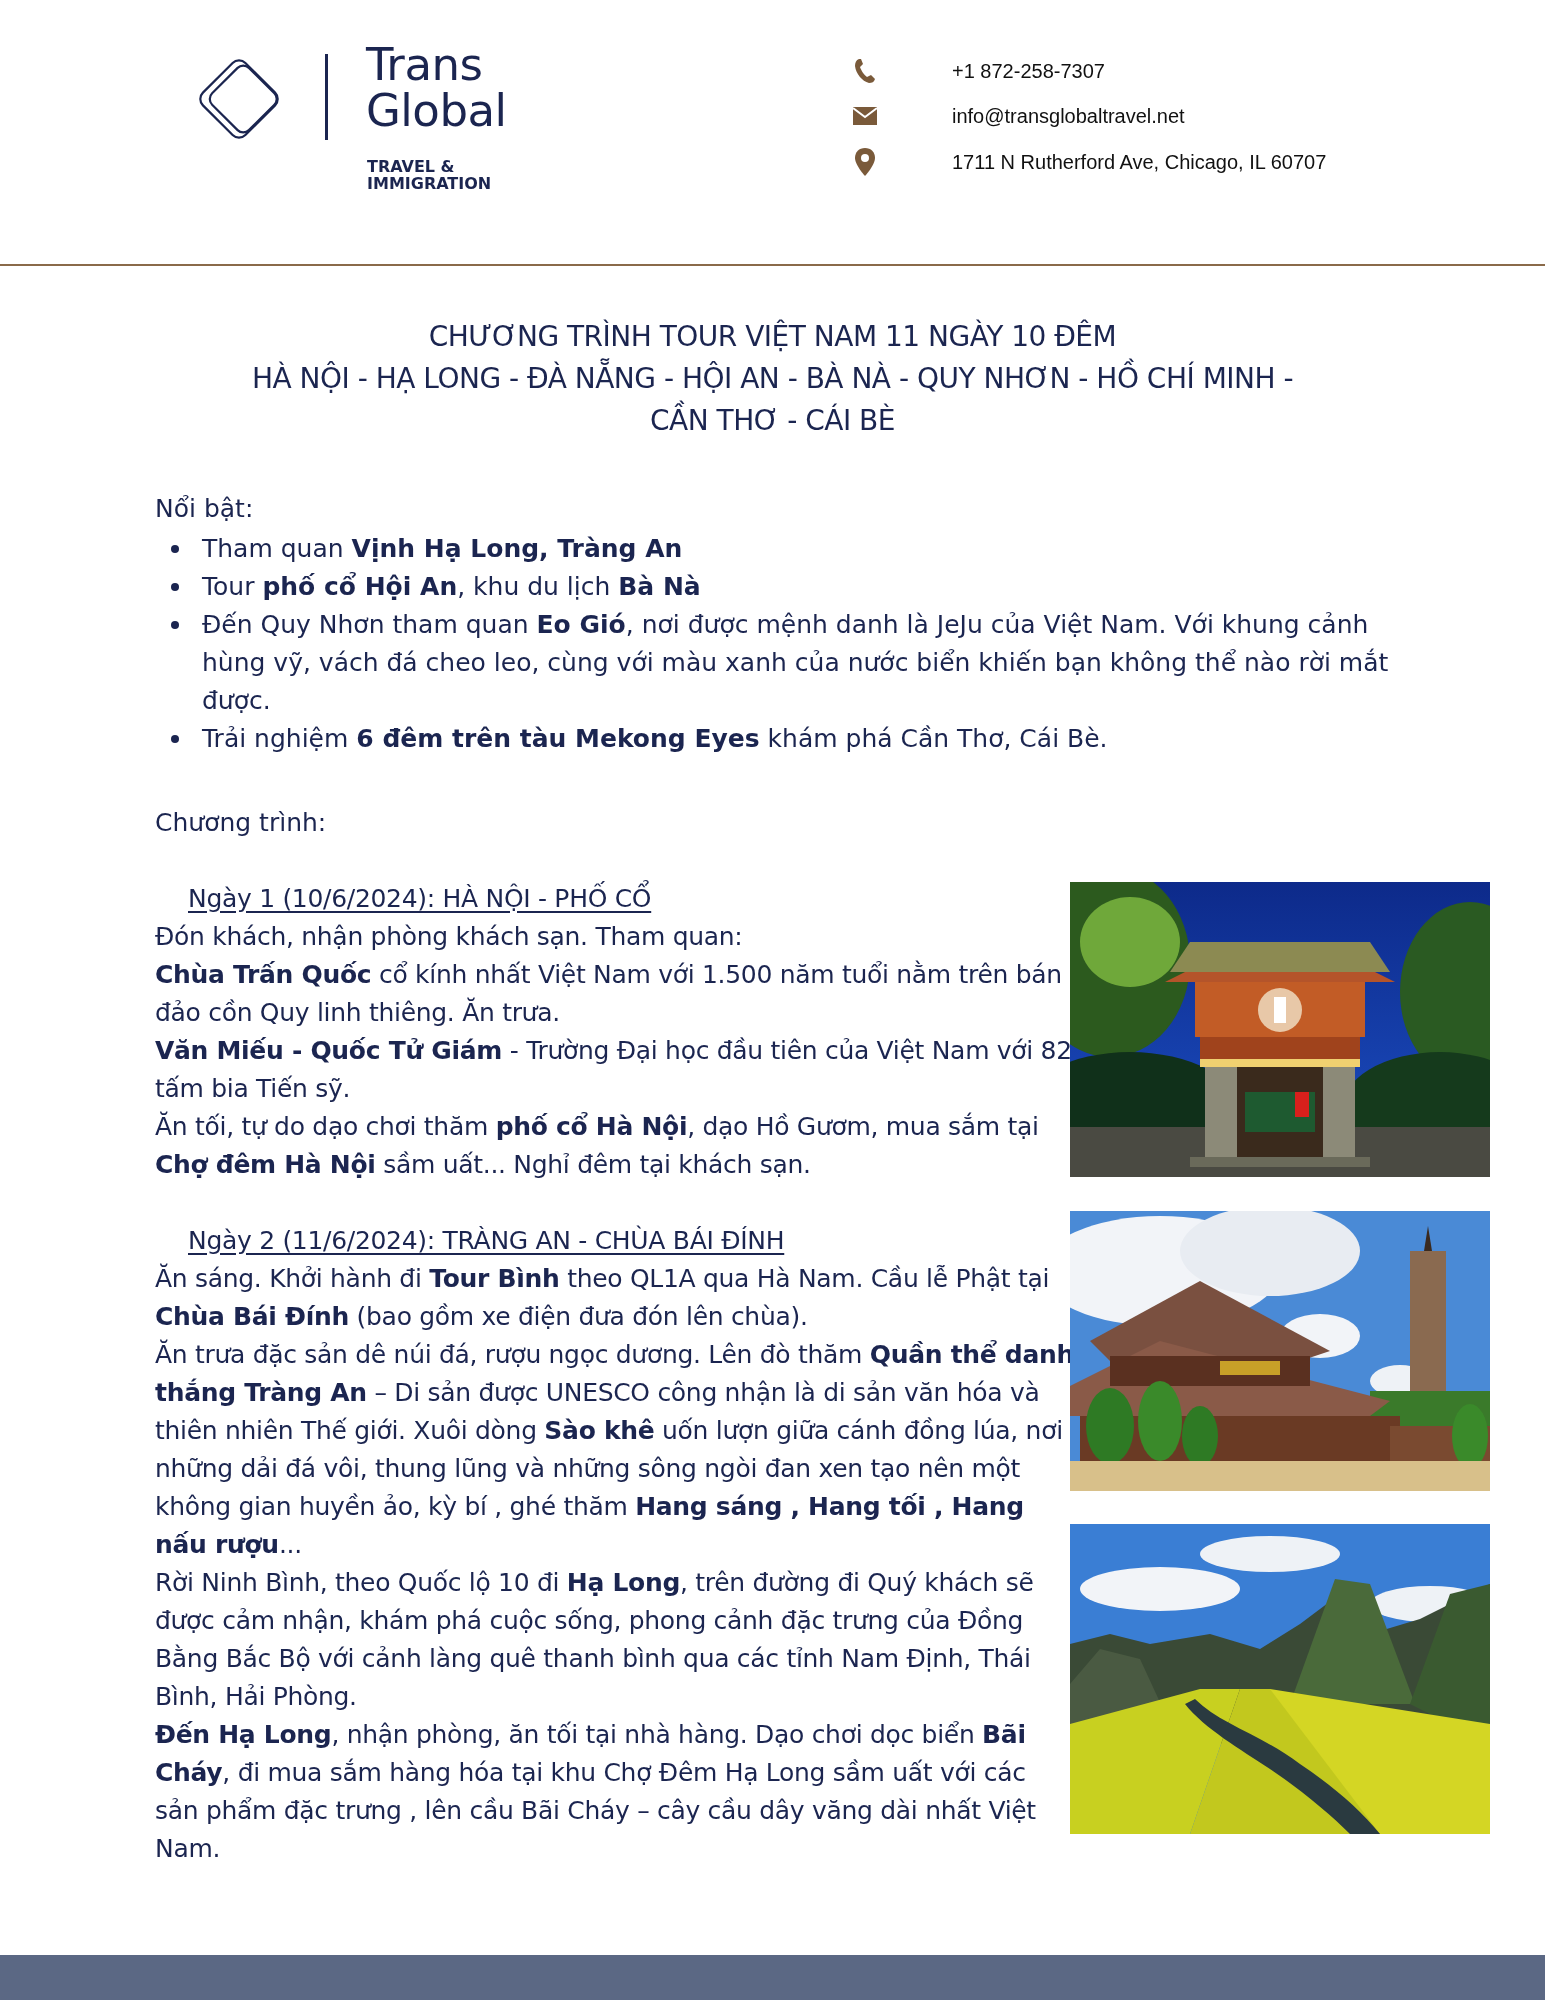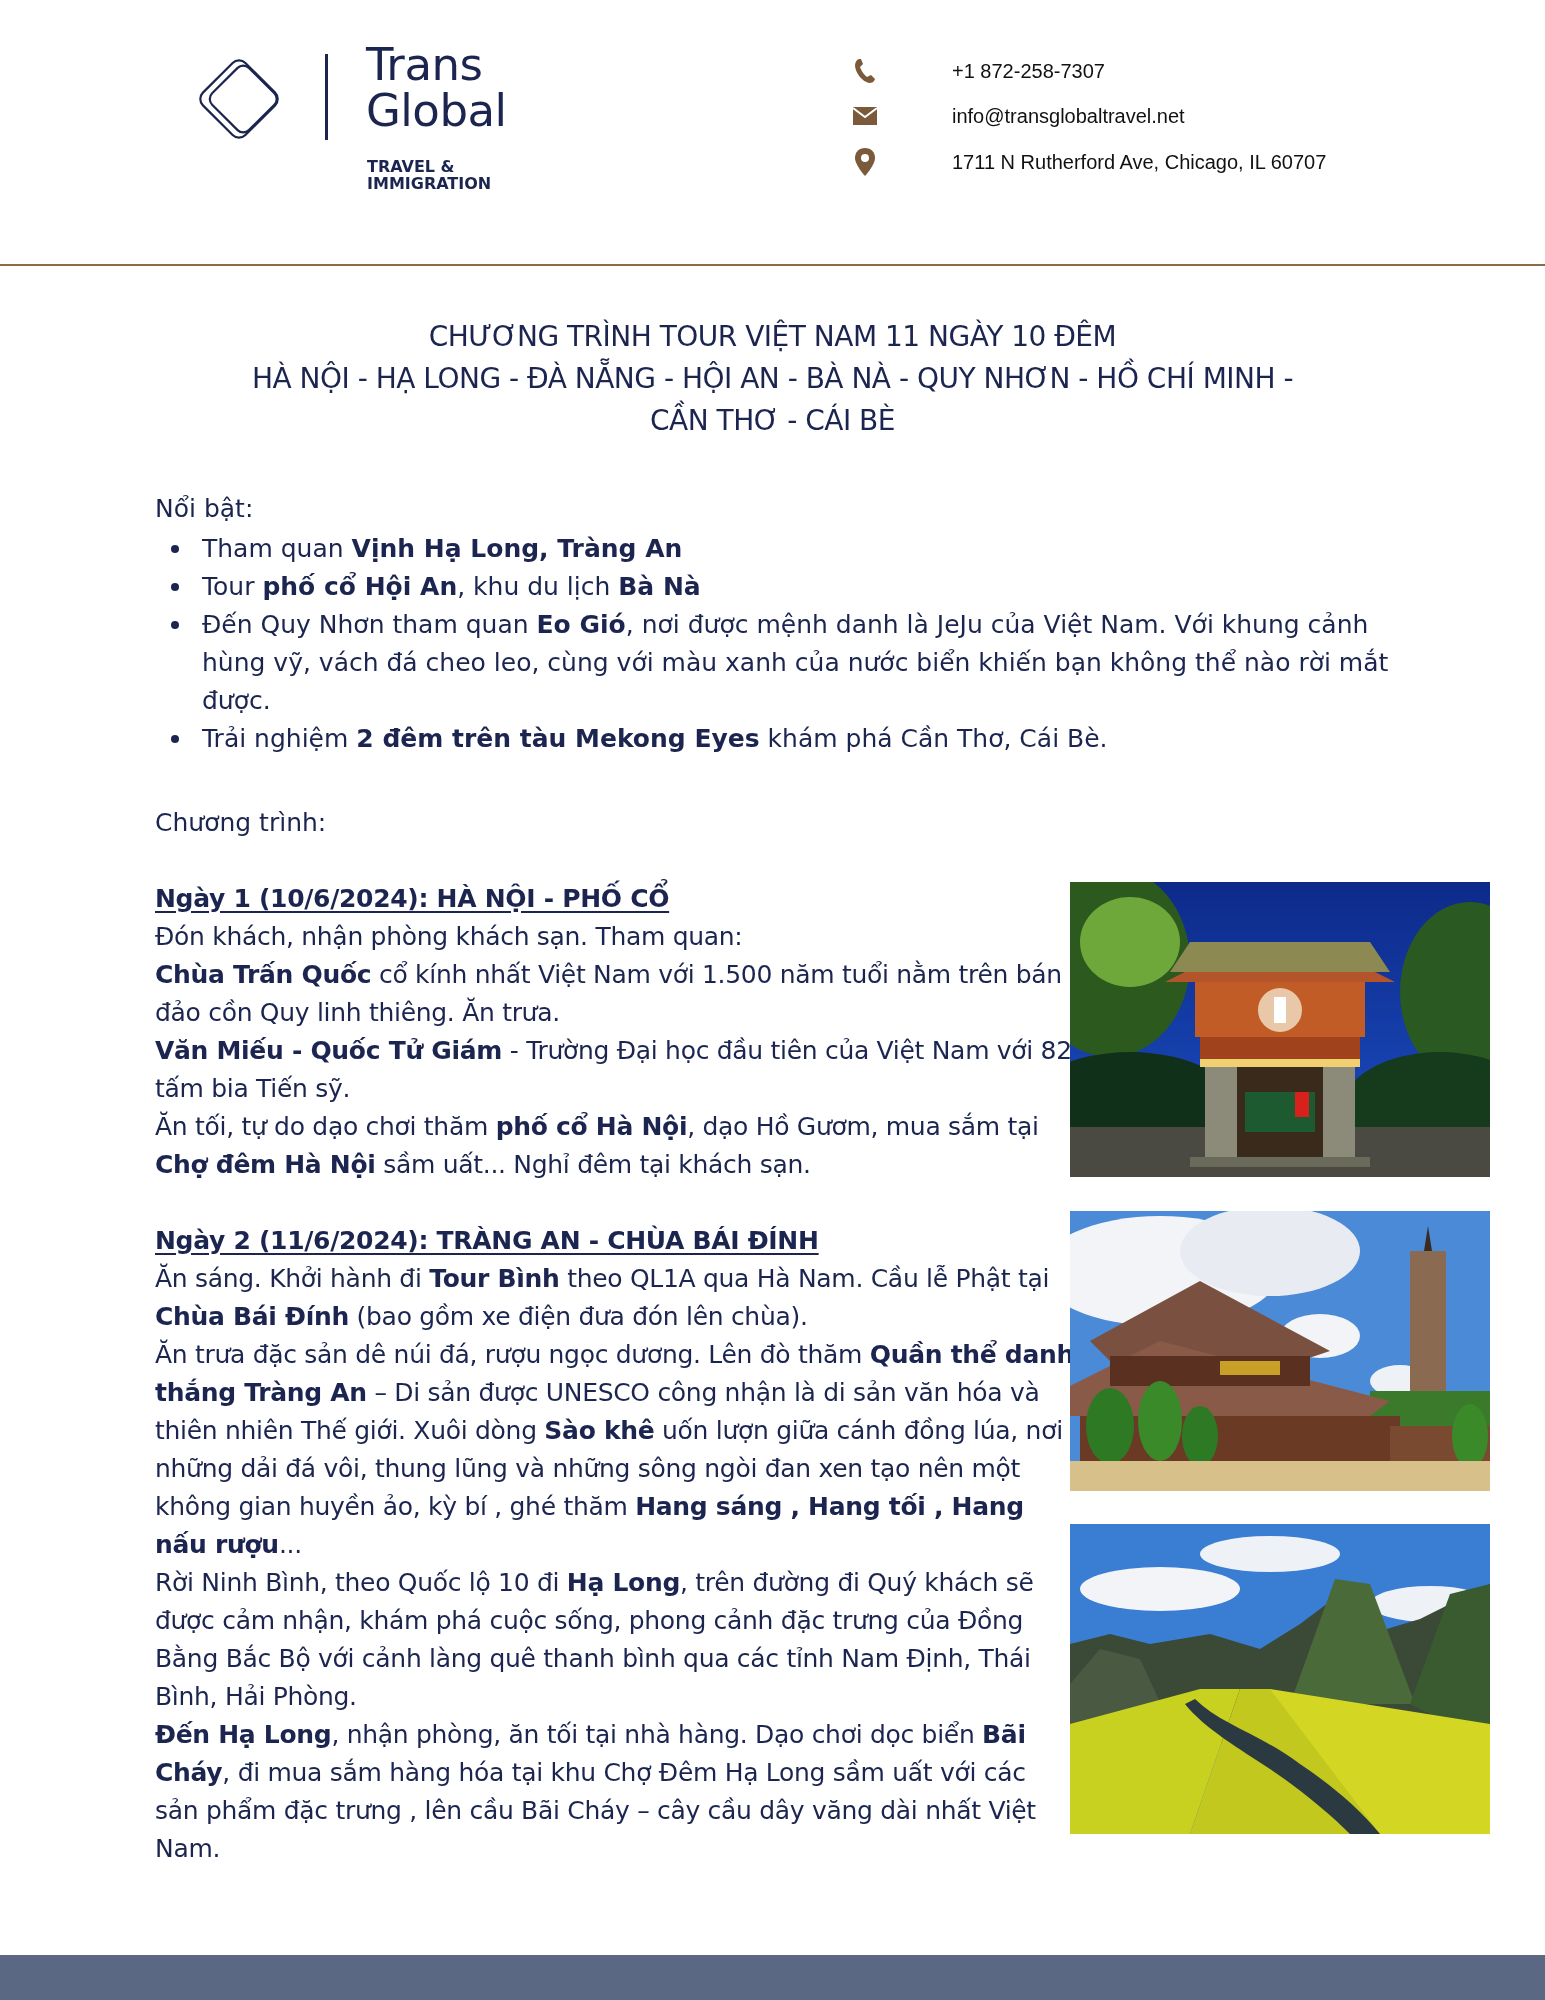--- a/index.html
+++ b/index.html
@@ -22,21 +22,21 @@
     .title { position: absolute; left: 150px; top: 316px; width: 1245px; text-align: center; font-family: "DejaVu Sans", sans-serif; font-weight: normal; font-size: 28px; line-height: 42px; color: #1b2550; letter-spacing: -0.5px; }
 
     .section-label { position: absolute; left: 155px; font-family: "DejaVu Sans", sans-serif; font-weight: normal; font-size: 25px; color: #1b2550; }
 
     .highlights { position: absolute; left: 155px; top: 530px; width: 1240px; font-size: 25px; line-height: 38px; color: #1b2550; }
     .highlights ul { list-style: none; }
     .highlights li { position: relative; padding-left: 47px; }
     .highlights li::before { content: ""; position: absolute; left: 16px; top: 15px; width: 8px; height: 8px; border-radius: 50%; background: #1b2550; }
 
     .day { position: absolute; left: 155px; width: 920px; font-size: 25px; line-height: 38px; color: #1b2550; letter-spacing: -0.3px; }
-    .day-heading { font-weight: bold; text-decoration: underline; text-underline-offset: 4px; }
+    .day-heading { font-weight: normal; text-decoration: underline; text-underline-offset: 4px; margin-left: 33px; }
     b { font-weight: bold; }
 
     .photo { position: absolute; left: 1070px; width: 420px; overflow: hidden; }
     .photo svg { display: block; width: 100%; height: 100%; }
 
     .footer-band { position: absolute; left: 0; top: 1955px; width: 1545px; height: 45px; background: #5b6884; }
   </style>
 </head>
 <body>
 
@@ -92,21 +92,21 @@
   <div>HÀ NỘI - HẠ LONG - ĐÀ NẴNG - HỘI AN - BÀ NÀ - QUY NHƠN - HỒ CHÍ MINH -</div>
   <div>CẦN THƠ - CÁI BÈ</div>
 </div>
 
 <div class="section-label" style="top:494px;">Nổi bật:</div>
 <div class="highlights">
   <ul>
     <li><span>Tham quan </span><b>Vịnh Hạ Long, Tràng An</b></li>
     <li><span>Tour </span><b>phố cổ Hội An</b><span>, khu du lịch </span><b>Bà Nà</b></li>
     <li><span>Đến Quy Nhơn tham quan </span><b>Eo Gió</b><span>, nơi được mệnh danh là JeJu của Việt Nam. Với khung cảnh hùng vỹ, vách đá cheo leo, cùng với màu xanh của nước biển khiến bạn không thể nào rời mắt được.</span></li>
-    <li><span>Trải nghiệm </span><b>2 đêm trên tàu Mekong Eyes</b><span> khám phá Cần Thơ, Cái Bè.</span></li>
+    <li><span>Trải nghiệm </span><b>6 đêm trên tàu Mekong Eyes</b><span> khám phá Cần Thơ, Cái Bè.</span></li>
   </ul>
 </div>
 
 <div class="section-label" style="top:808px;">Chương trình:</div>
 
 <div class="day" style="top:880px;">
   <div class="day-heading">Ngày 1 (10/6/2024): HÀ NỘI - PHỐ CỔ</div>
   <div><span>Đón khách, nhận phòng khách sạn. Tham quan:</span></div>
   <div><b>Chùa Trấn Quốc</b><span> cổ kính nhất Việt Nam với 1.500 năm tuổi nằm trên bán đảo cồn Quy linh thiêng. Ăn trưa.</span></div>
   <div><b>Văn Miếu - Quốc Tử Giám</b><span> - Trường Đại học đầu tiên của Việt Nam với 82 tấm bia Tiến sỹ.</span></div>

